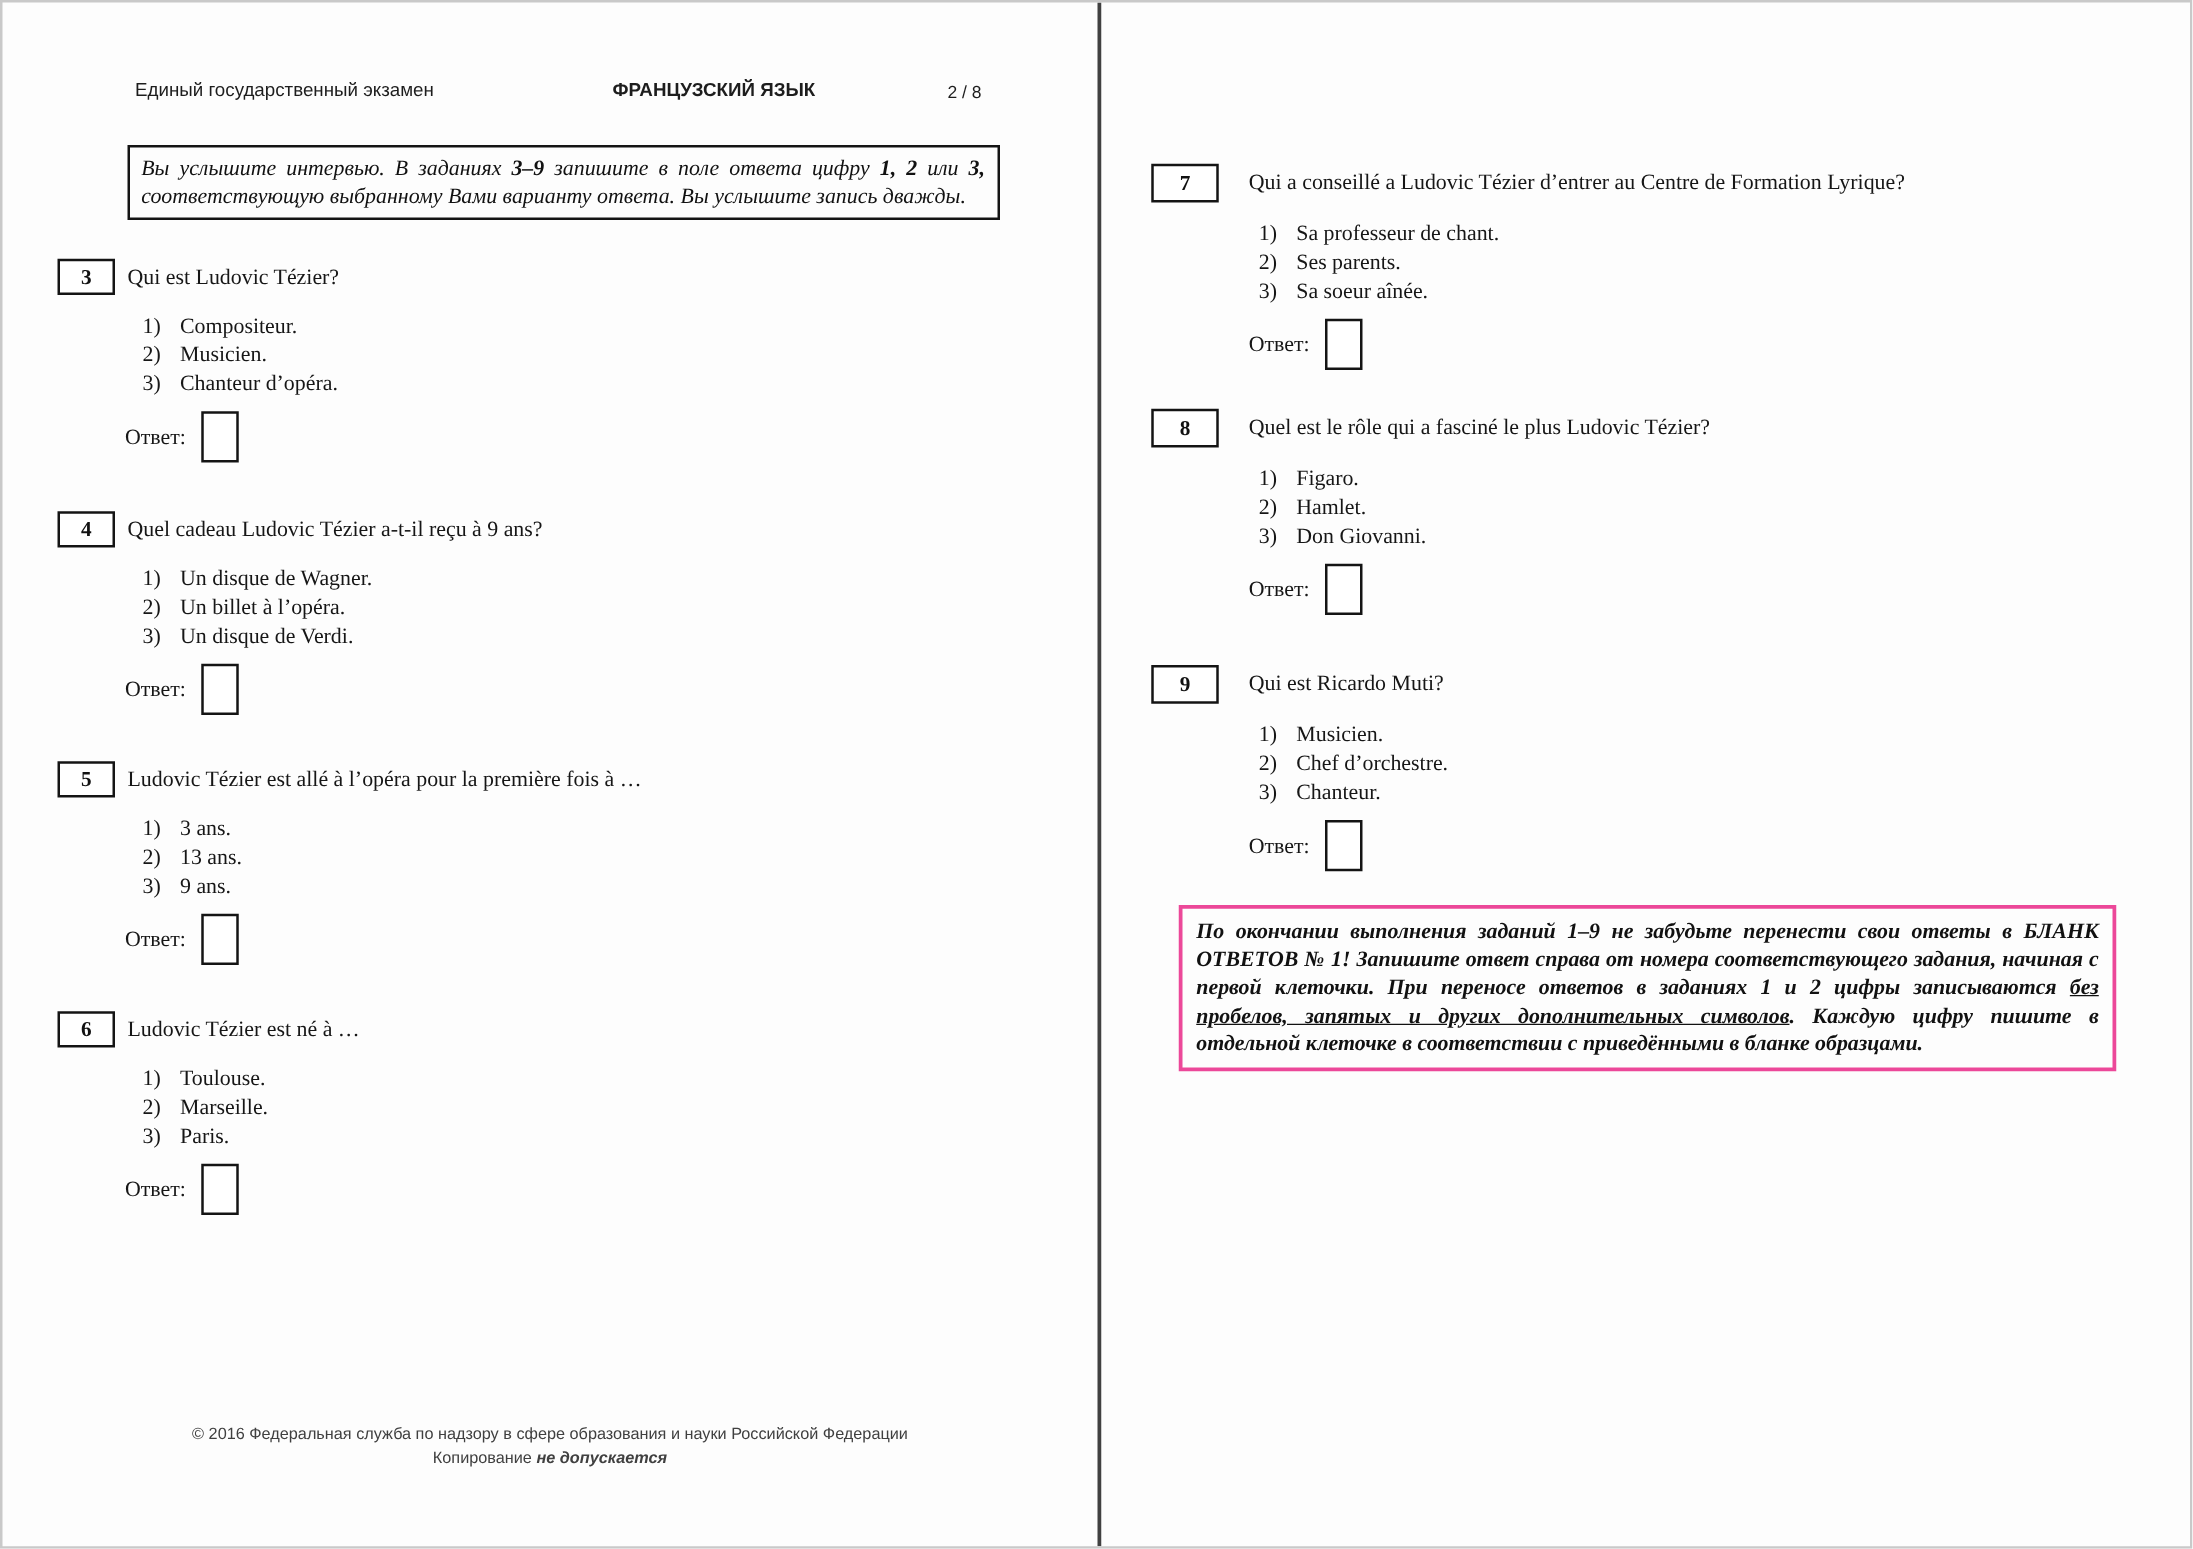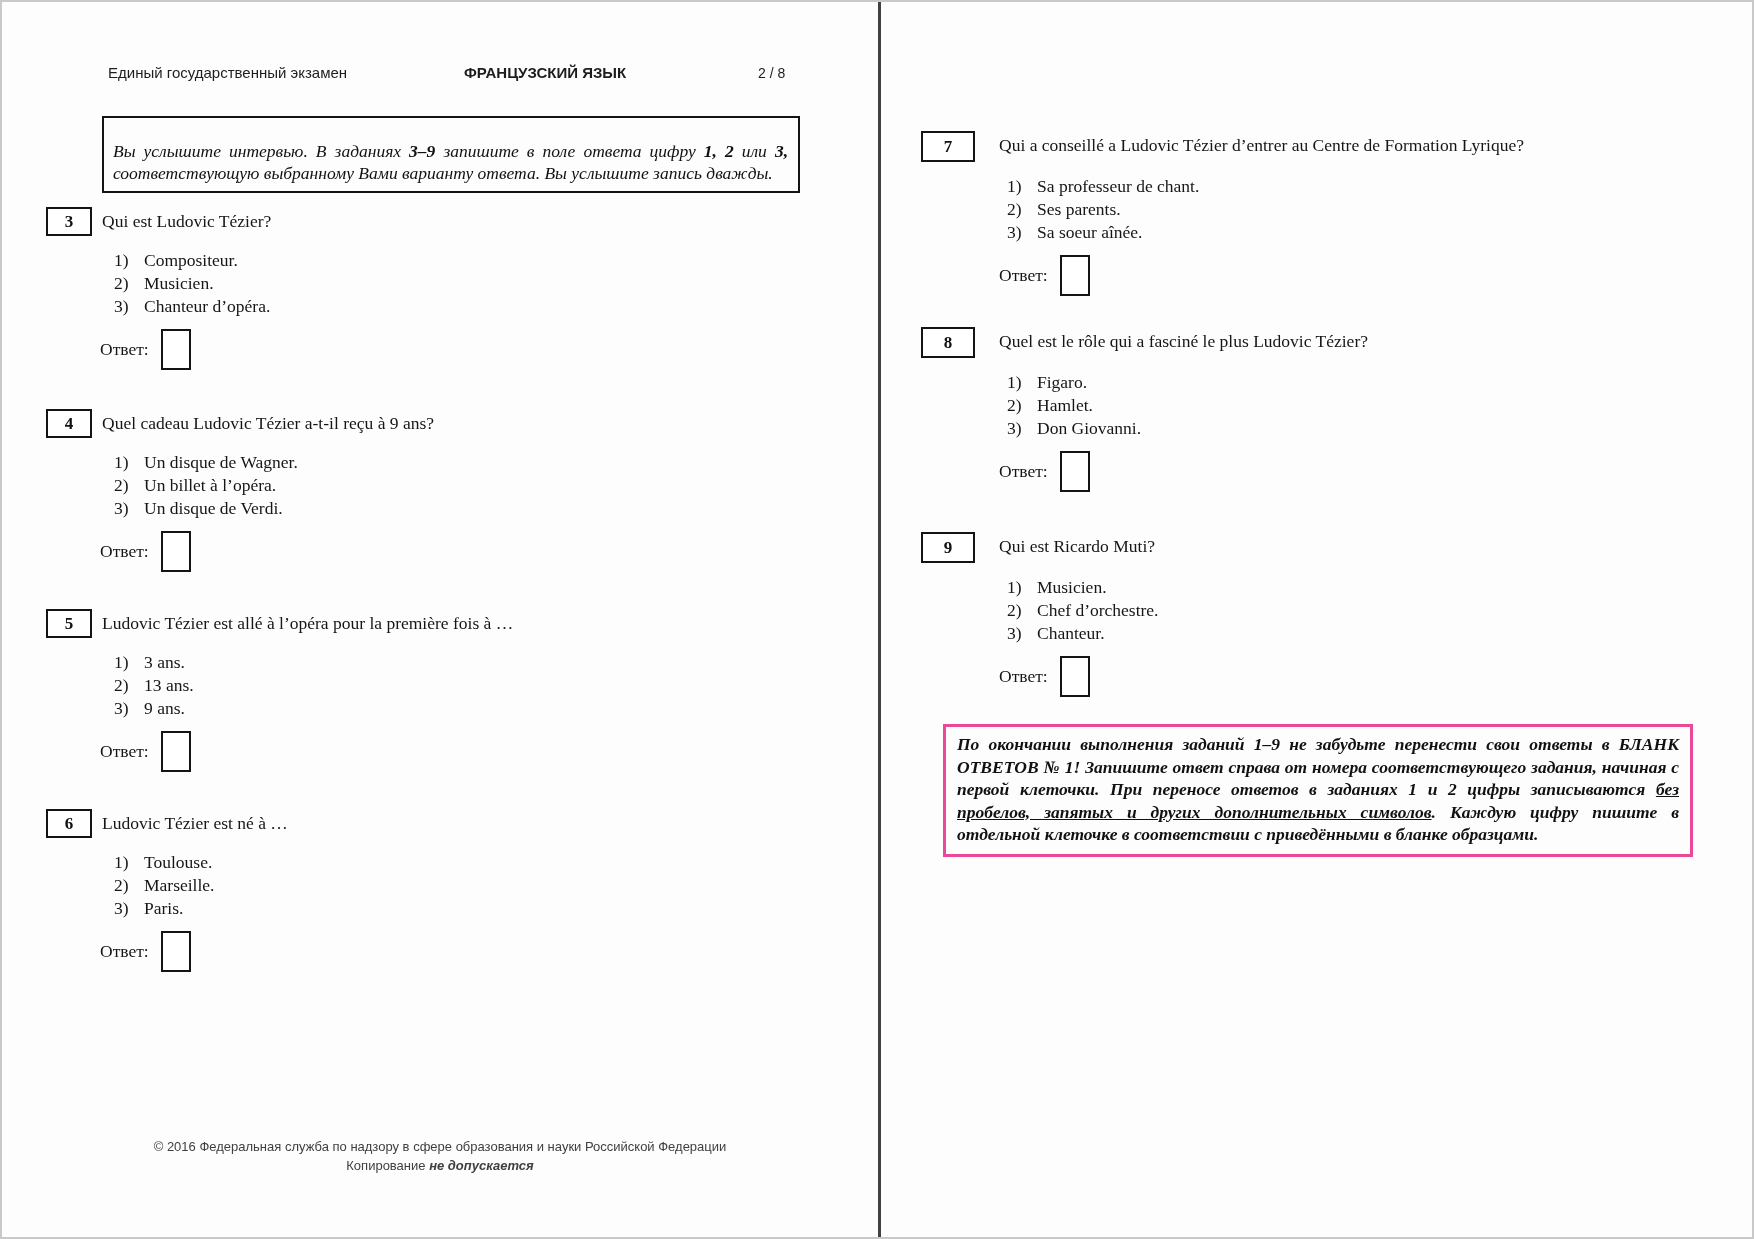--- a/index.html
+++ b/index.html
@@ -11,26 +11,26 @@
   .divider { position:absolute; left:876px; top:0; width:3px; height:100%; background:#414141; }
 
   .page { position:absolute; top:0; height:100%; }
   .page-left  { left:0;   width:876px; }
   .page-right { left:879px; width:873px; }
 
   
   .hdr { position:absolute; font-family:"Liberation Sans","DejaVu Sans",sans-serif;
          font-size:15px; color:#1d1d1d; white-space:nowrap; }
   .hdr-exam    { left:106px; top:62px; }
-  .hdr-subject { left:462px; top:62px; font-weight:bold; }
+  .hdr-subject { left:488px; top:62px; font-weight:bold; }
   .hdr-page    { left:756px; top:63px; font-size:14px; }
 
   
   .instr-box { position:absolute; left:100px; top:114px; width:698px;
-               border:2px solid #141414; padding:22px 10px 7px 9px;
+               border:2px solid #141414; padding:5px 10px 7px 9px;
                font-style:italic; font-size:17.5px; line-height:22px;
                text-align:justify; color:#111; }
   .instr-box b { font-weight:bold; }
 
   
   .q { position:absolute; left:0; width:100%; }
   .q-num { position:absolute; top:0; border:2px solid #141414; text-align:center;
            font-weight:bold; font-size:17px; color:#111; background:#fff; }
   .page-left  .q-num { left:44px; width:46px; height:29px; line-height:26px; }
   .page-right .q-num { left:40px; width:54px; height:31px; line-height:28px; }

